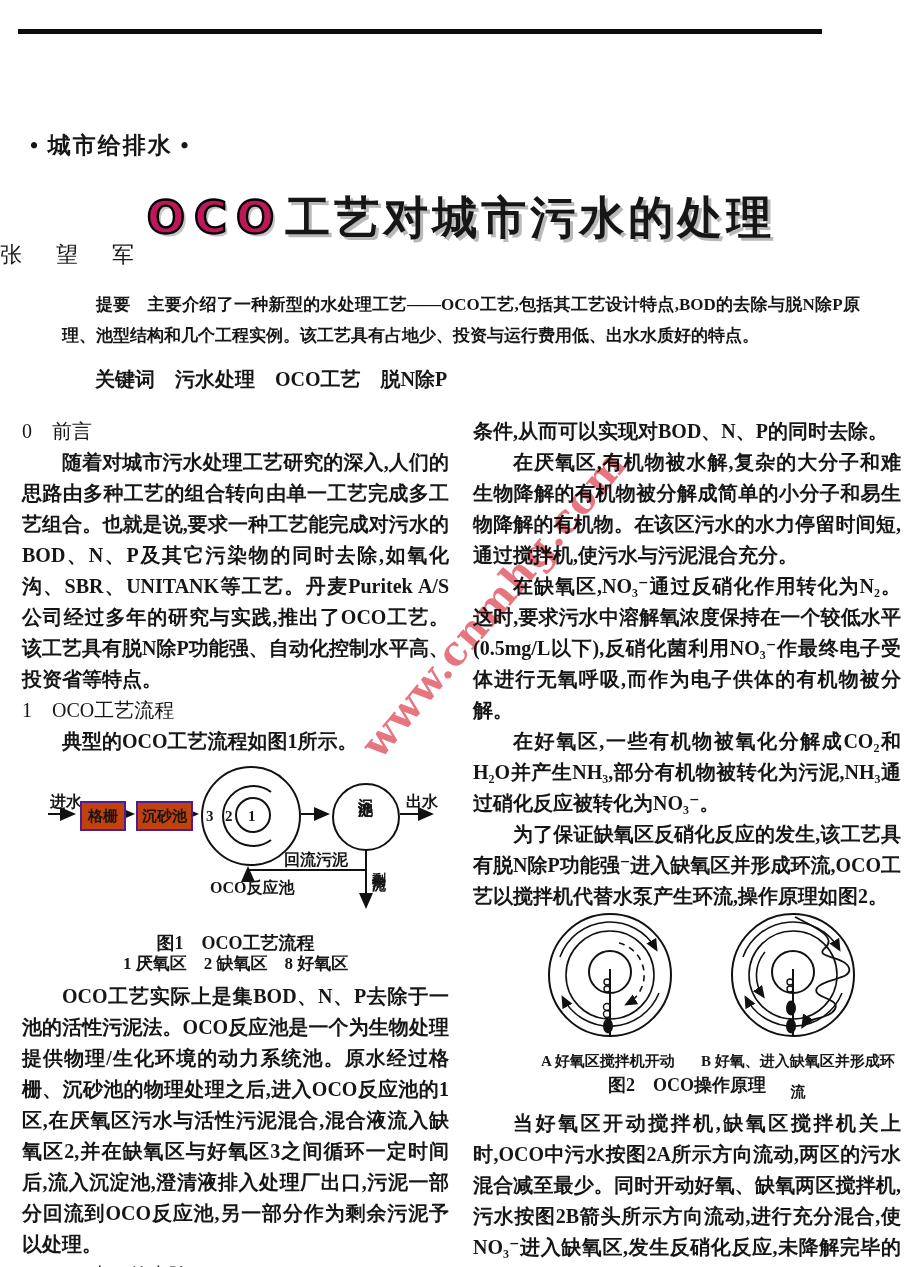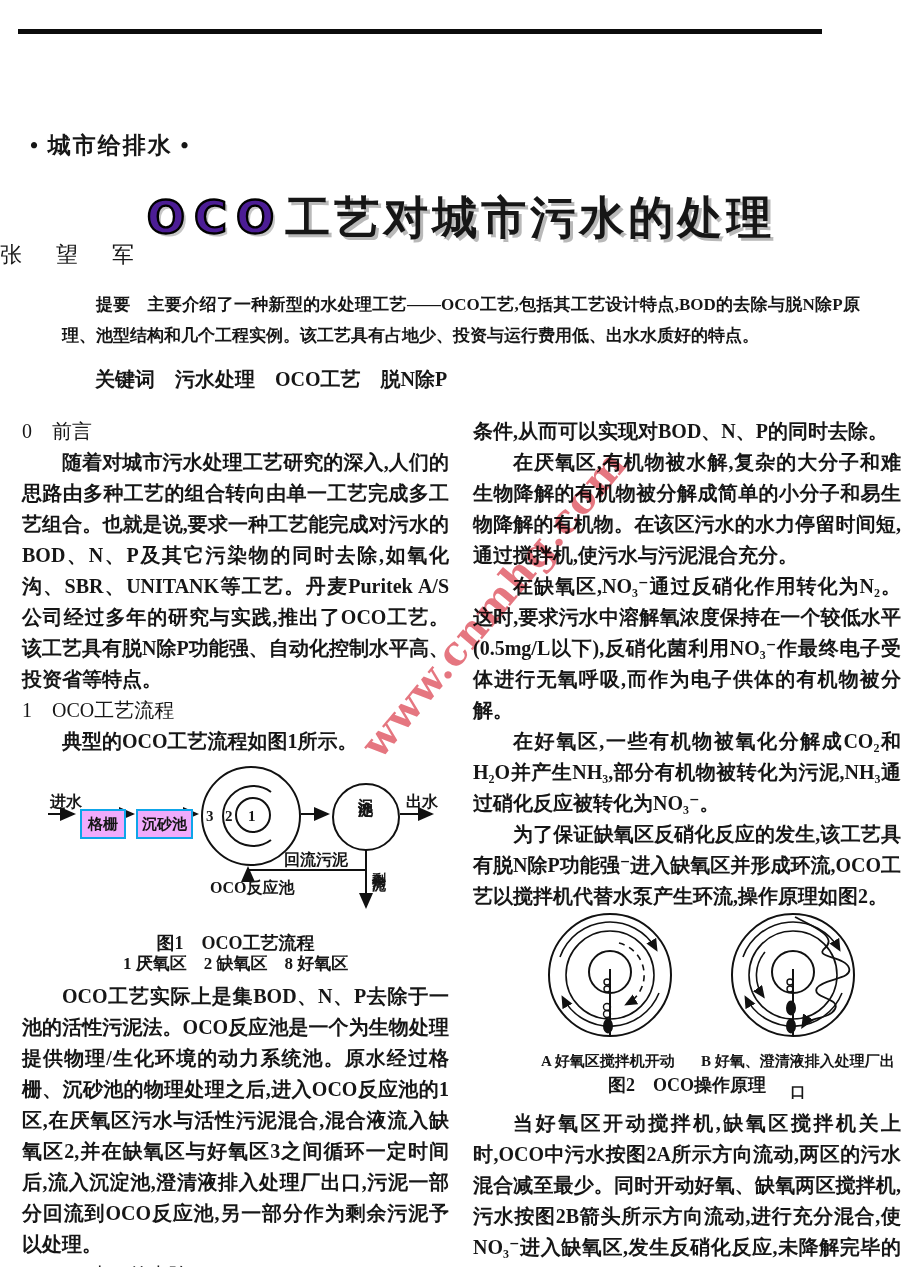--- a/index.html
+++ b/index.html
@@ -6,21 +6,21 @@
   body {
     width:922px; height:1267px; position:relative; overflow:hidden;
     background:#ffffff; color:#161616;
     font-family:"Liberation Serif","DejaVu Sans",serif;
   }
   .rule { position:absolute; left:18px; top:29px; width:804px; height:5px; background:#0c0c0c; }
   .section-label { position:absolute; left:30px; top:130px; font-size:23px; font-weight:bold; letter-spacing:2px; }
   .title { position:absolute; left:0; top:158px; width:100%; text-align:center; font-size:45px; font-weight:bold; letter-spacing:4px; white-space:nowrap; }
   .title .zh { text-shadow:3px 3px 0 #b9b9b9; }
   .title .oco {
-    color:#4c1d95; -webkit-text-stroke:2.4px #000;
+    color:#be185d; -webkit-text-stroke:2.4px #000;
     font-family:"DejaVu Sans",sans-serif; letter-spacing:9px;
     text-shadow:3px 3px 0 #c6c6c6; margin-right:2px;
   }
   .author { position:absolute; left:0; top:240px; width:100%; text-align:left; font-size:22px; font-weight:normal; letter-spacing:6px; }
   .abstract { position:absolute; left:62px; top:272px; width:798px; font-size:17px; line-height:31px; text-align:justify; text-indent:2em; font-weight:bold; }
   .abstract .ab-label { margin-right:1em; }
   .kw { position:absolute; left:95px; top:366px; font-size:20px; font-weight:bold; }
   .kw .kw-label { margin-right:1em; }
 
   .col { position:absolute; top:416px; font-size:20px; line-height:31px; }
@@ -28,21 +28,21 @@
   .col-right { left:473px; width:428px; }
   .col p { margin:0; text-align:justify; text-indent:2em; font-weight:bold; }
   .col p.noindent { text-indent:0; }
   .col .hd { margin:0; font-size:20px; line-height:31px; font-weight:normal; }
 
   .fig { position:relative; }
   .fig1 { height:216px; margin-bottom:8px; }
   .fig2 { height:186px; margin-bottom:10px; }
   .fig svg { position:absolute; left:0; top:0; }
   .flabel { position:absolute; font-size:15px; font-weight:bold; line-height:1.1; white-space:nowrap; text-indent:0; }
-  .fbox { position:absolute; border:2px solid #0ea5e9; display:flex; align-items:center; justify-content:center; font-size:15px; font-weight:bold; background:#f0abfc;margin-top:8px; }
+  .fbox { position:absolute; border:2px solid #4c1d95; display:flex; align-items:center; justify-content:center; font-size:15px; font-weight:bold; background:#c2410c; }
   .vtext { writing-mode:vertical-rl; text-orientation:upright; letter-spacing:2px; }
   .fcap { position:absolute; left:0; width:100%; text-align:center; font-size:18px; font-weight:bold; }
   .fleg { position:absolute; left:0; width:100%; text-align:center; font-size:17px; font-weight:bold; }
   .f2-sub { position:absolute; font-size:15px; font-weight:bold; text-align:center; }
 
   .watermark {
     position:absolute; left:303px; top:586px; width:370px;
     font-size:40px; font-weight:bold; letter-spacing:1px;
     transform:rotate(-50deg); transform-origin:center;
     opacity:0.8; z-index:6; pointer-events:none;
@@ -150,20 +150,20 @@
         <path d="M322,5 C340,14 365,25 352,36 C340,46 372,44 376,56 C380,68 350,66 344,76 C338,86 368,86 362,97 C356,108 336,104 330,114" stroke-width="1.8" marker-end="url(#arr2)"></path>
         <circle cx="320" cy="60" r="21"></circle>
         <line x1="320" y1="57" x2="320" y2="124"></line>
         <circle cx="317" cy="70" r="3" stroke-width="1.4"></circle>
         <circle cx="317" cy="77" r="3" stroke-width="1.4"></circle>
         <ellipse cx="318" cy="96" rx="4" ry="6.5" fill="#111"></ellipse>
         <ellipse cx="318" cy="114" rx="4" ry="6.5" fill="#111"></ellipse>
       </g>
     </svg>
     <div class="f2-sub" style="left:22px; top:134px; width:226px;">A 好氧区搅拌机开动</div>
-    <div class="f2-sub" style="left:222px; top:134px; width:206px;">B 好氧、澄清液排入处理厂出口</div>
+    <div class="f2-sub" style="left:222px; top:134px; width:206px;">B 好氧、进入缺氧区并形成环流</div>
     <div class="fcap" style="top:158px;">图2　OCO操作原理</div>
   </div>
 
   <p>当好氧区开动搅拌机,缺氧区搅拌机关上时,OCO中污水按图2A所示方向流动,两区的污水混合减至最少。同时开动好氧、缺氧两区搅拌机,污水按图2B箭头所示方向流动,进行充分混合,使NO₃⁻进入缺氧区,发生反硝化反应,未降解完毕的有机物进入好氧区并被微生物降解,NH₃因硝化菌的硝化</p>
 </div>
 
 <div class="watermark" style="color: rgb(223, 84, 96);">www.cnmhg.com</div>
 
 </body></html>

